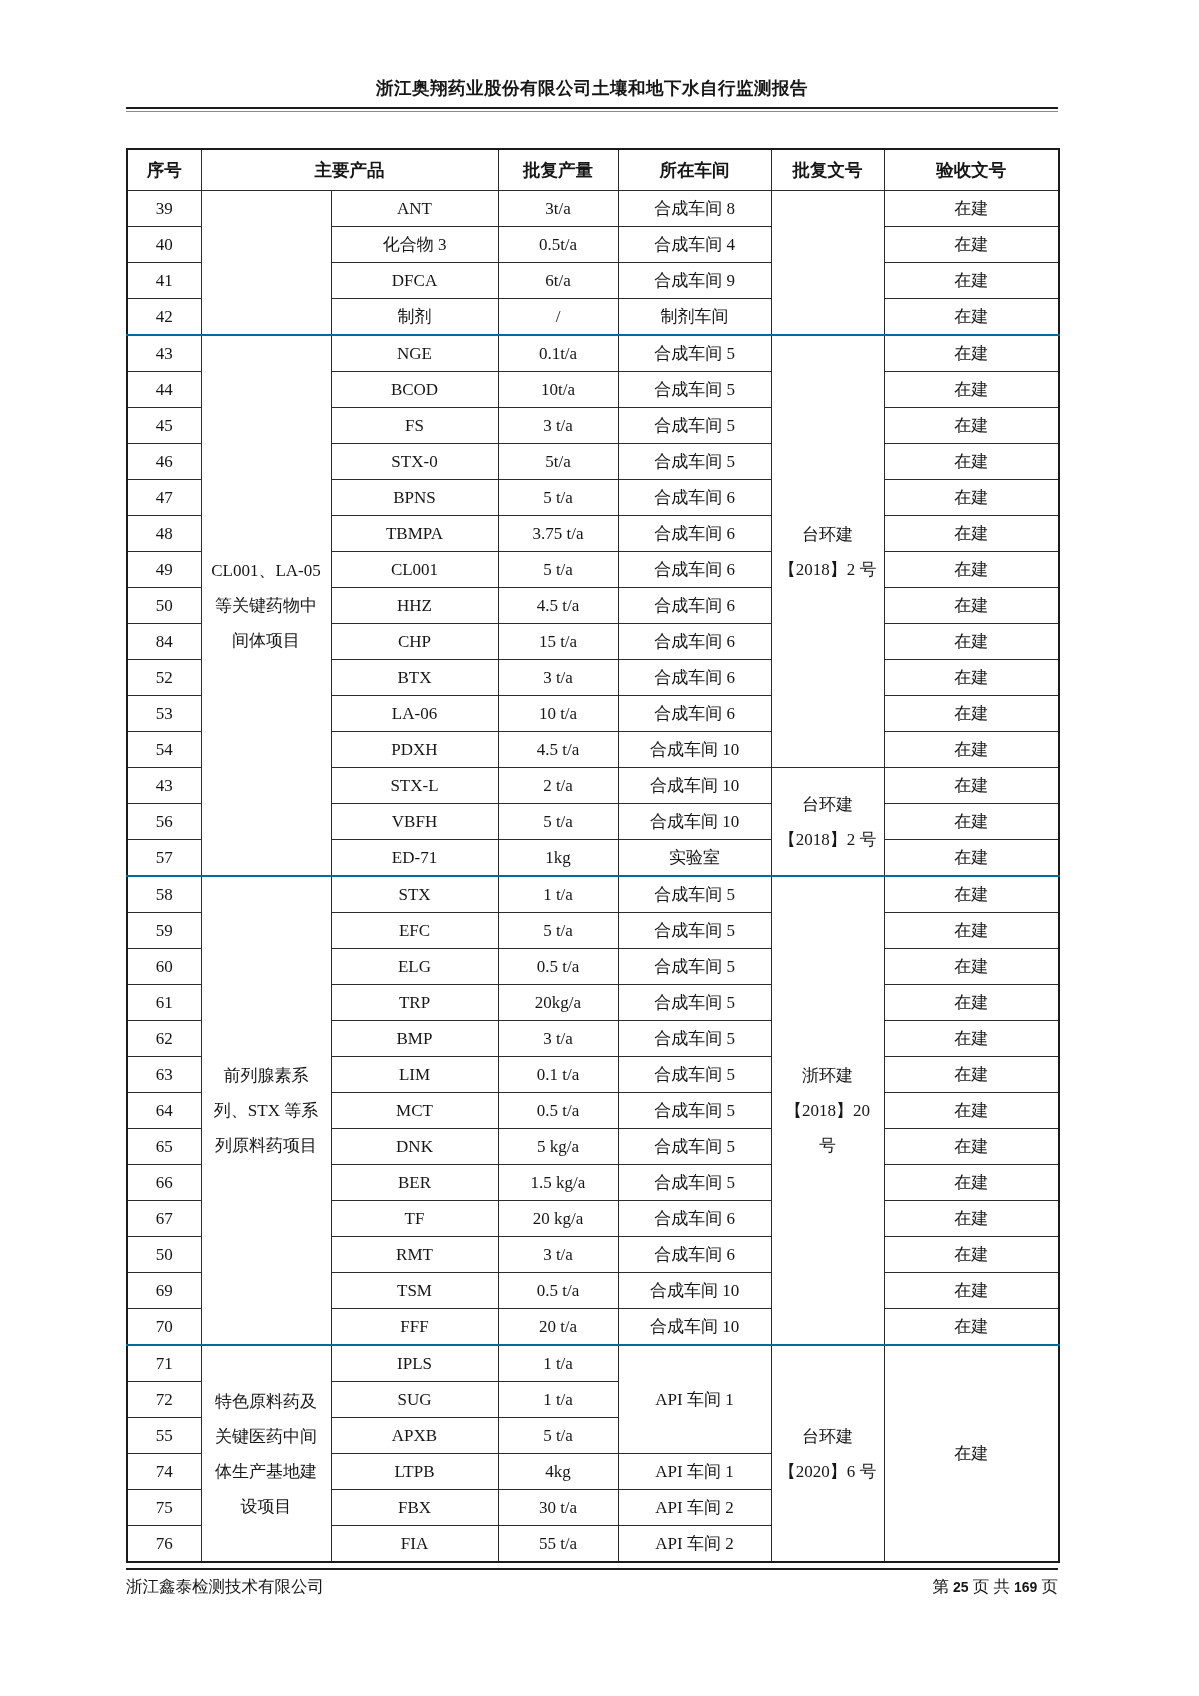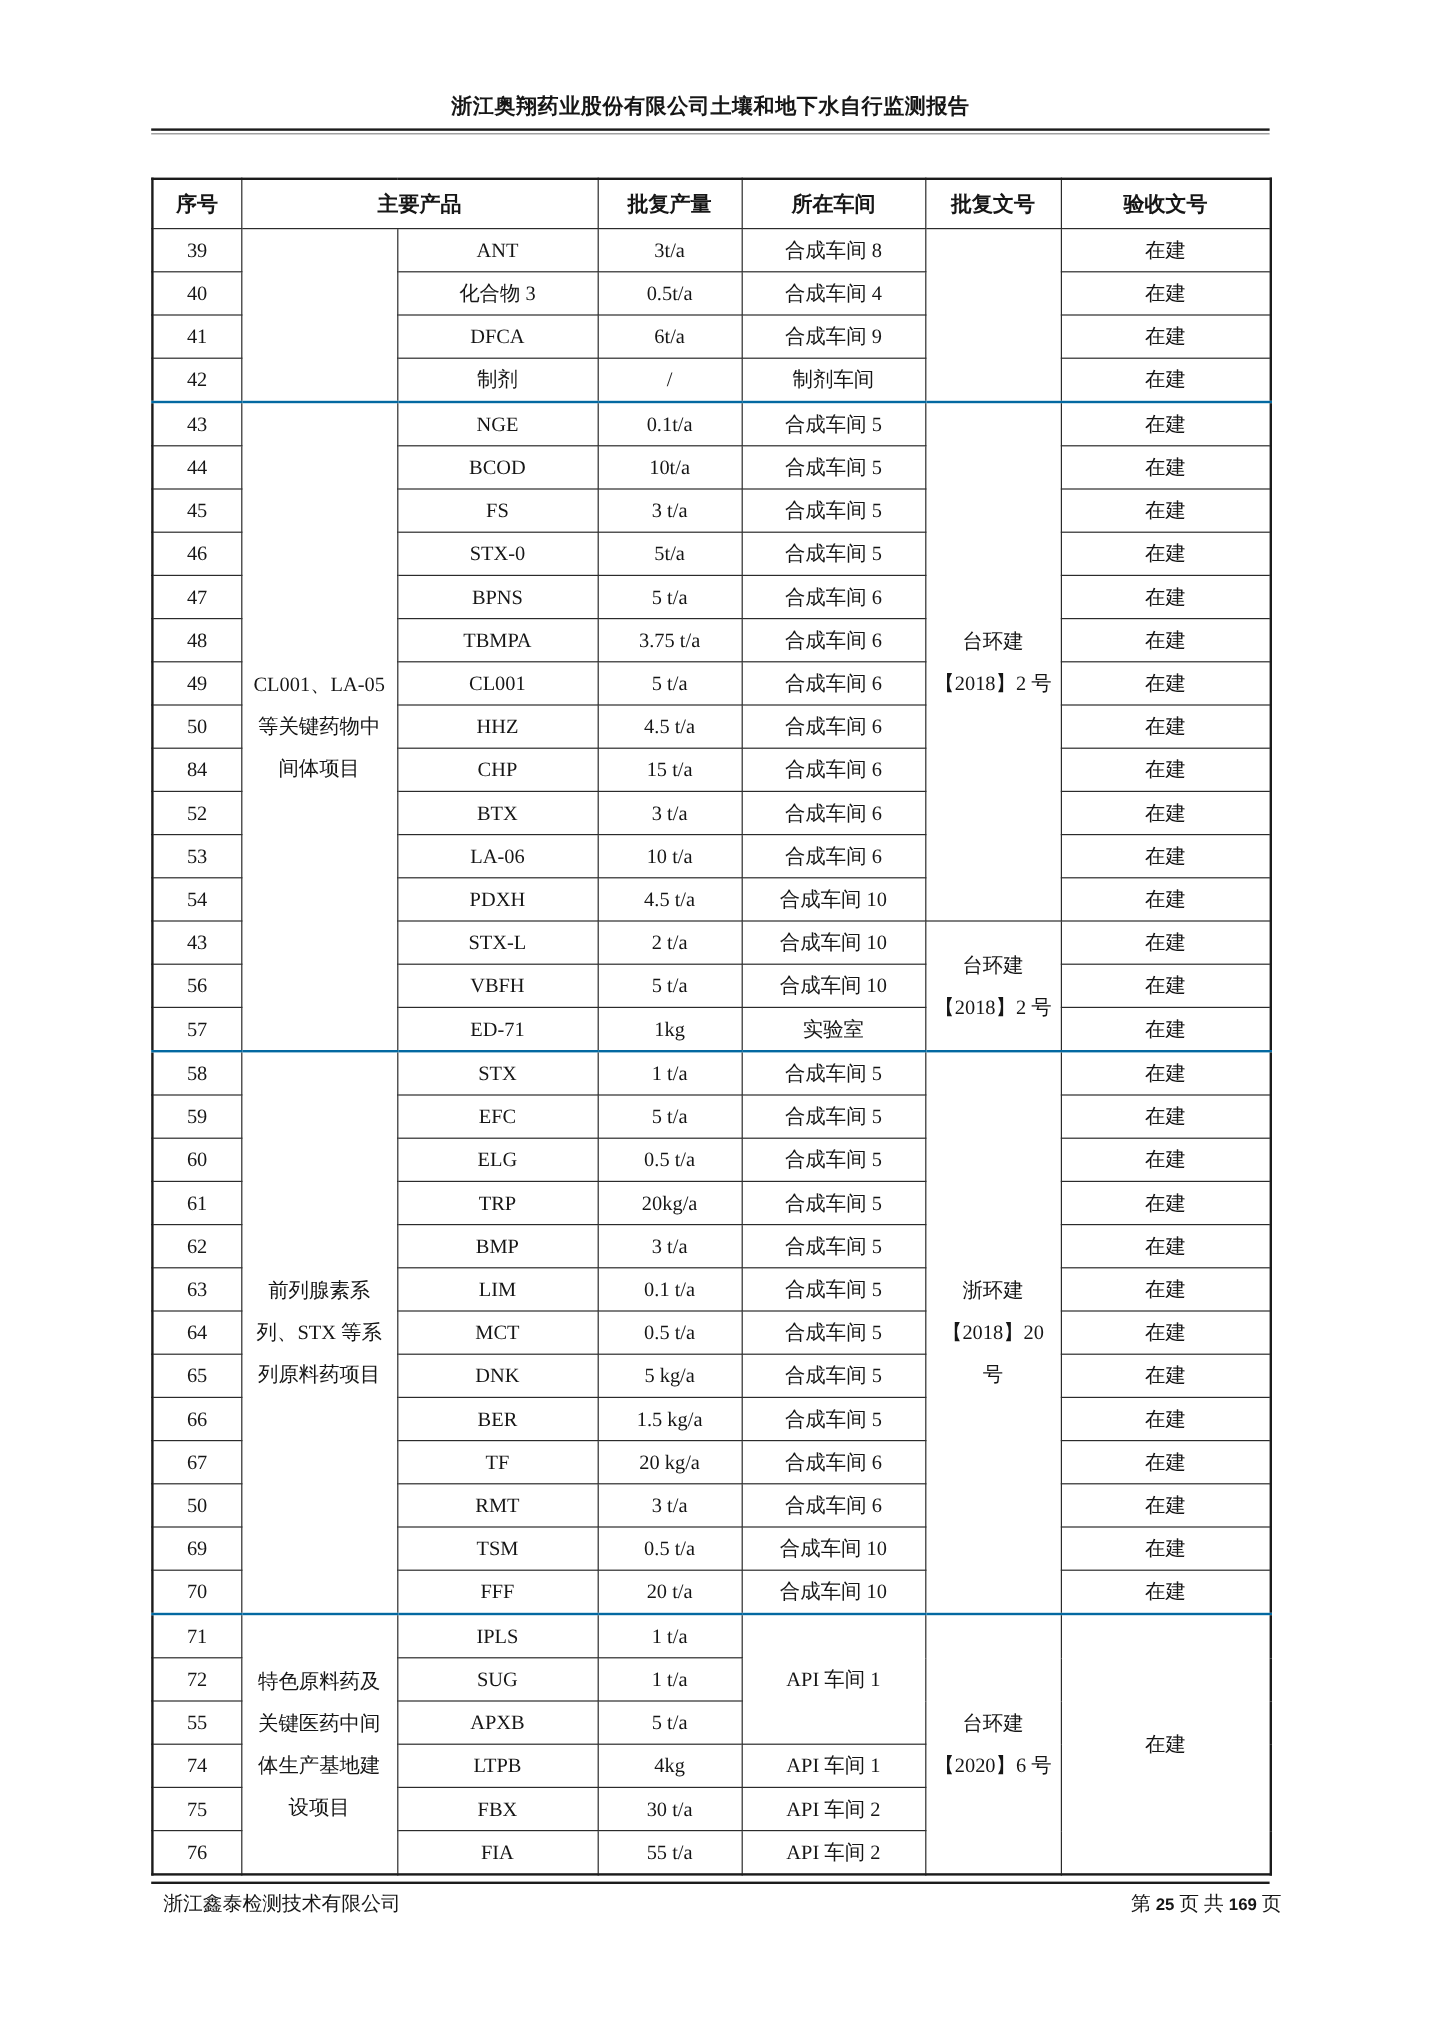--- a/index.html
+++ b/index.html
@@ -56,21 +56,21 @@
     line-height:35px;
   }
   .w1{width:74px}.w2{width:130px}.w3{width:167px}.w4{width:120px}
   .w5{width:153px}.w6{width:113px}.w7{width:175px}
 
   .footer-rule {
     position:absolute; left:126px; top:1568px;
     width:932px; border-top:2px solid #1c1c1c;
   }
   .footer-row {
-    position:absolute; left:136px; top:1576px;
+    position:absolute; left:126px; top:1576px;
     width:932px;
     display:flex; justify-content:space-between; align-items:center;
     font-size:16.5px;
   }
   .footer-row .num {
     font-family:"Liberation Sans","DejaVu Sans",sans-serif;
     font-size:14px;
     font-weight:600;
   }
 </style>

